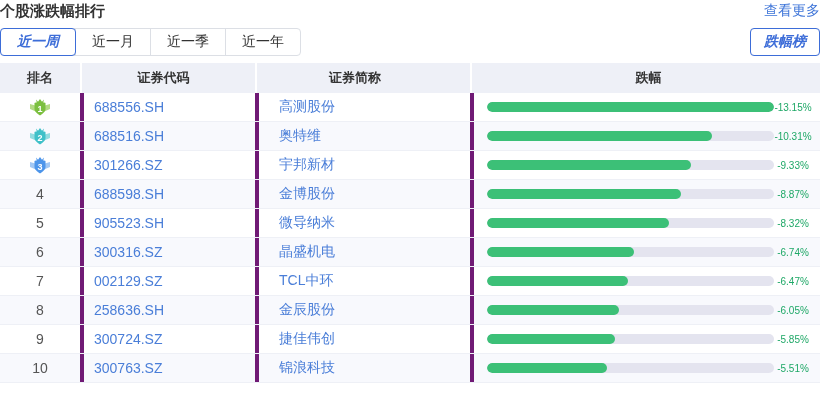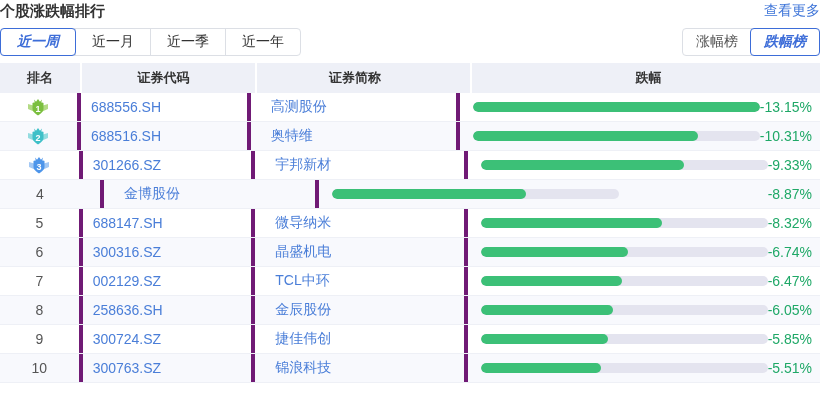--- a/index.html
+++ b/index.html
@@ -33,42 +33,41 @@
   .row.alt { background:#f8f9fd; }
   .cell { height:100%; display:flex; align-items:center; }
   .row .cell + .cell { border-left:4px solid #701a75; }
   .c-rank { width:80px; justify-content:center; font-size:14px; color:#555; }
   .c-code { width:155px; padding-left:10px; }
   .c-name { width:178px; padding-left:20px;margin-left:20px; }
   .c-change { flex:1; padding-left:13px; padding-right:8px;margin-left:37px; }
   .stk { font-size:14px; color:#4a7ed8; cursor:pointer; }
   .bar-track { width:287px; height:10px; border-radius:5px; background:#e4e4ef; flex:none; overflow:hidden; }
   .bar-fill { height:100%; border-radius:5px; background:#3cc077; }
-  .pct { flex:1; text-align:right; font-size:14px; color:#1fa867; }
+  .pct { flex:1; text-align:center; font-size:10px; color:#1fa867; }
   .medal-num { display:none; }
 </style>
 </head>
 <body>
 
 <div class="wrap">
 
   <div class="hd">
     <span class="title">个股涨跌幅排行</span>
     <span class="more">查看更多</span>
   </div>
 
   <div class="toolbar">
     <div class="seg-group">
       <span class="seg active">近一周</span>
       <span class="seg">近一月</span>
       <span class="seg">近一季</span>
       <span class="seg">近一年</span>
     </div>
     <div class="seg-group small">
-      <span class="seg">涨幅榜</span>
       <span class="seg active">跌幅榜</span>
     </div>
   </div>
 
   <div class="table">
     <div class="thead">
       <div class="cell c-rank">排名</div>
       <div class="cell c-code">证券代码</div>
       <div class="cell c-name">证券简称</div>
       <div class="cell c-change">跌幅</div>
@@ -147,38 +146,41 @@
       </div>
       <span class="pct">-9.33%</span>
     </div>
   </div>
 
   <div class="row alt">
     <div class="cell c-rank">
 
       <span class="medal-num" style="display: inline;">4</span>
     </div>
+    <div class="cell c-code">
+            <span class="stk">688598.SH</span>
+          </div>
     <div class="cell c-name">
             <span class="stk">金博股份</span>
           </div>
     <div class="cell c-change">
       <div class="bar-track">
         <div class="bar-fill" style="width: 67.45%;"></div>
       </div>
       <span class="pct">-8.87%</span>
     </div>
   </div>
 
   <div class="row">
     <div class="cell c-rank">
 
       <span class="medal-num" style="display: inline;">5</span>
     </div>
     <div class="cell c-code">
-            <span class="stk">688147.SH</span>
+            <span class="stk">905523.SH</span>
           </div>
     <div class="cell c-name">
             <span class="stk">微导纳米</span>
           </div>
     <div class="cell c-change">
       <div class="bar-track">
         <div class="bar-fill" style="width: 63.27%;"></div>
       </div>
       <span class="pct">-8.32%</span>
     </div>

